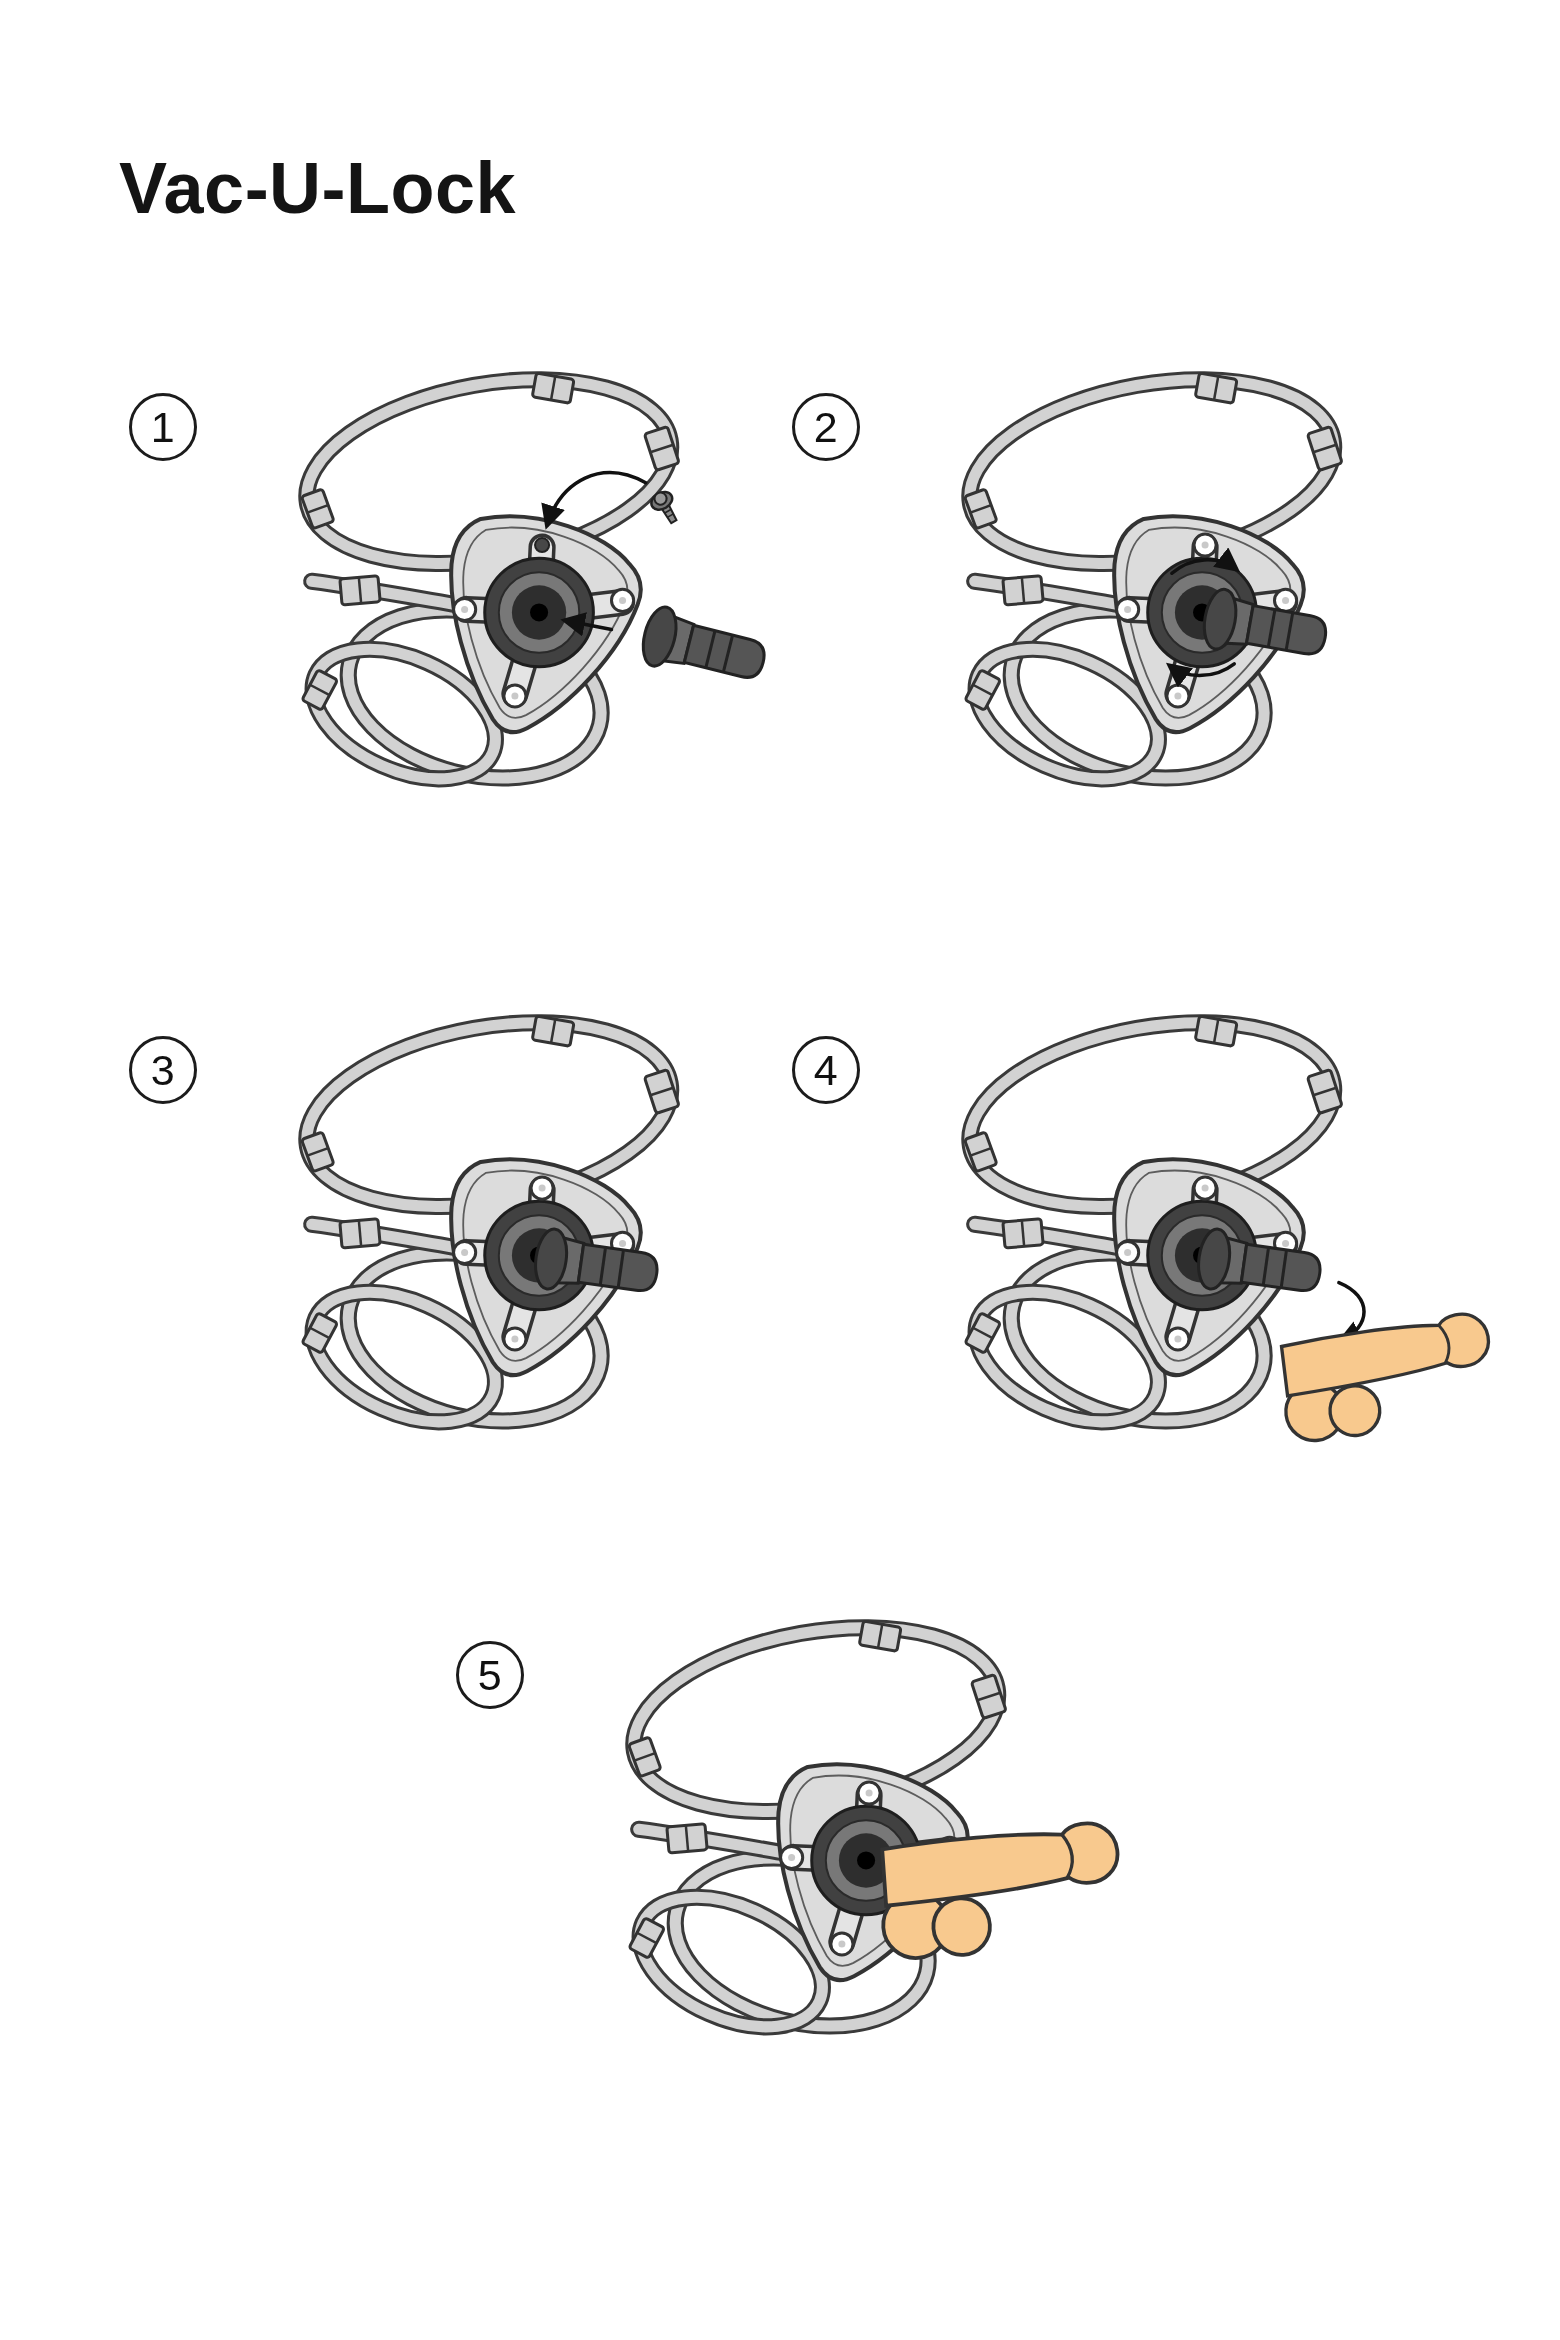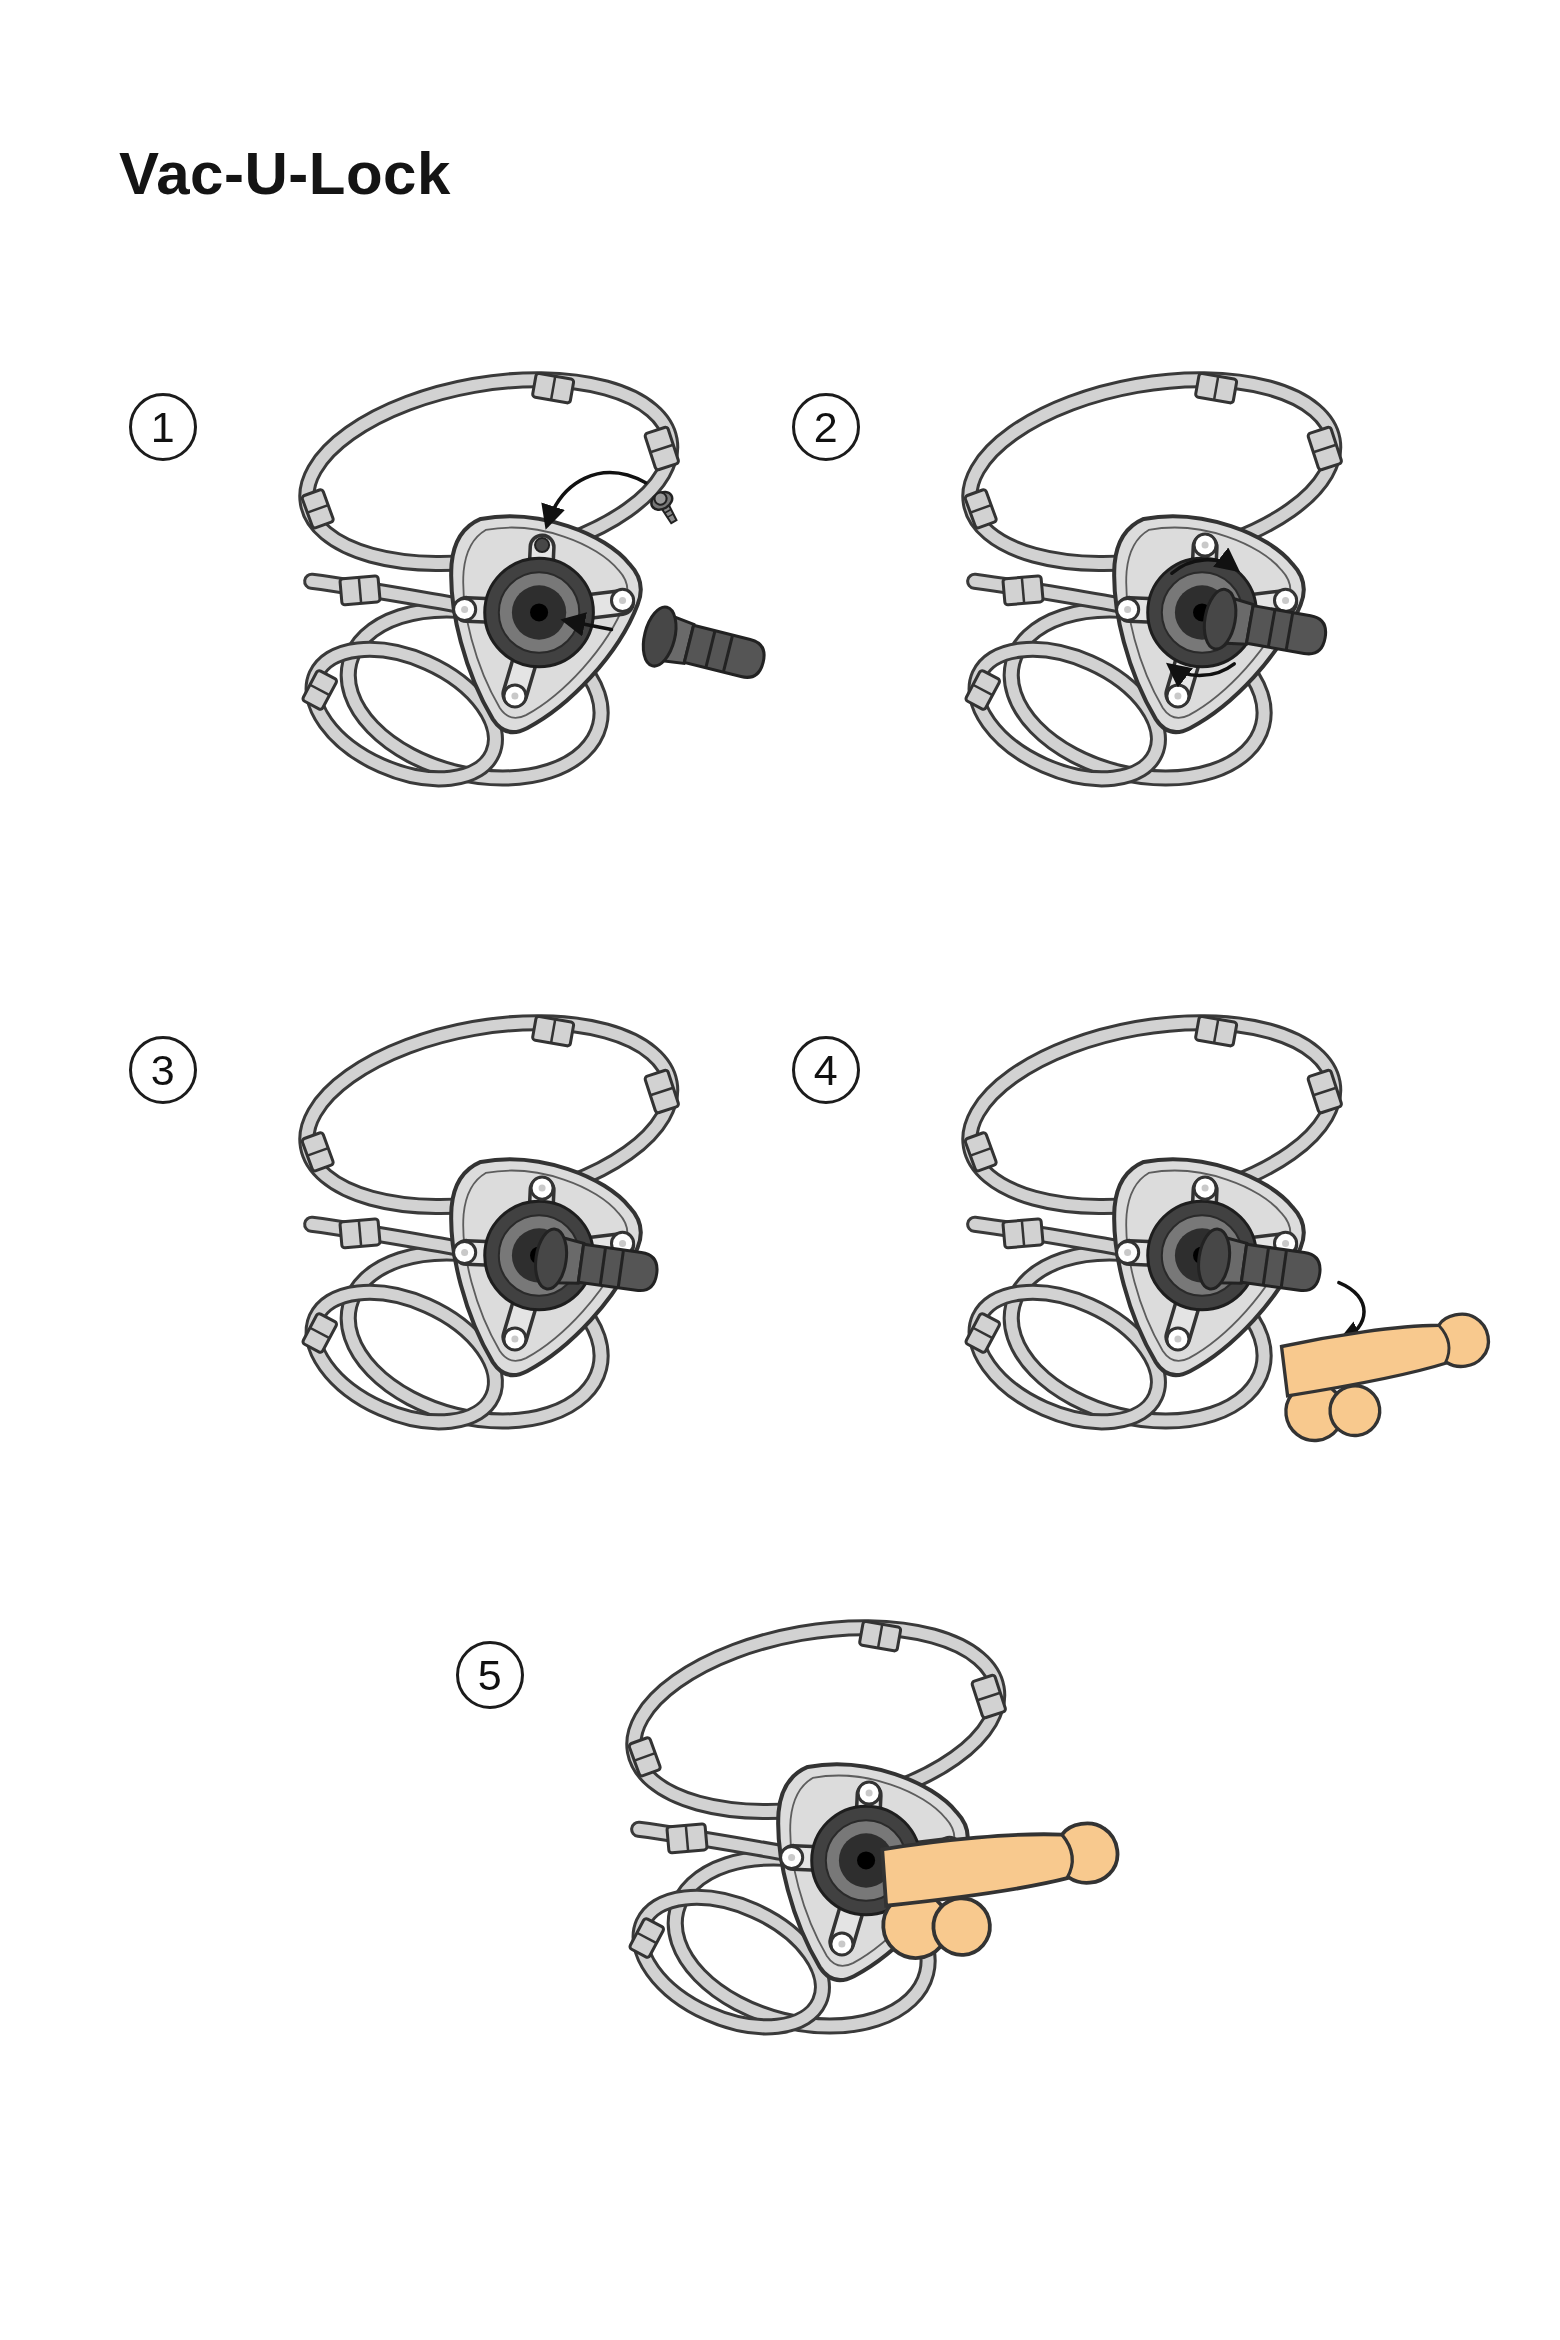--- a/index.html
+++ b/index.html
@@ -1,19 +1,19 @@
 <!DOCTYPE html>
 <html><head>
 <meta charset="utf-8">
 <title>Vac-U-Lock</title>
 <style>
   html,body{margin:0;padding:0;background:#ffffff;}
   .canvas{position:relative;width:1560px;height:2341px;background:#ffffff;overflow:hidden;
           font-family:"Liberation Sans",sans-serif;}
-  .title{position:absolute;left:119px;top:99px;font-size:60px;font-weight:600;color:#141414;
+  .title{position:absolute;left:119px;top:99px;font-size:72px;font-weight:600;color:#141414;
          letter-spacing:0.5px;}
   .figure{position:absolute;width:741px;height:527px;}
   .badge{position:absolute;left:11.7px;top:27px;width:62px;height:62px;border:3.9px solid #1c1c1c;
          border-radius:50%;background:#ffffff;display:flex;align-items:center;justify-content:center;}
   .badge span{font-size:43px;font-weight:500;color:#111;line-height:1;}
   .illus{position:absolute;left:90px;top:0;}
 
   
   .so{fill:none;stroke:#3a3a3a;stroke-width:17;stroke-linecap:round;}
   .sf{fill:none;stroke:#d2d2d2;stroke-width:11;stroke-linecap:round;}

